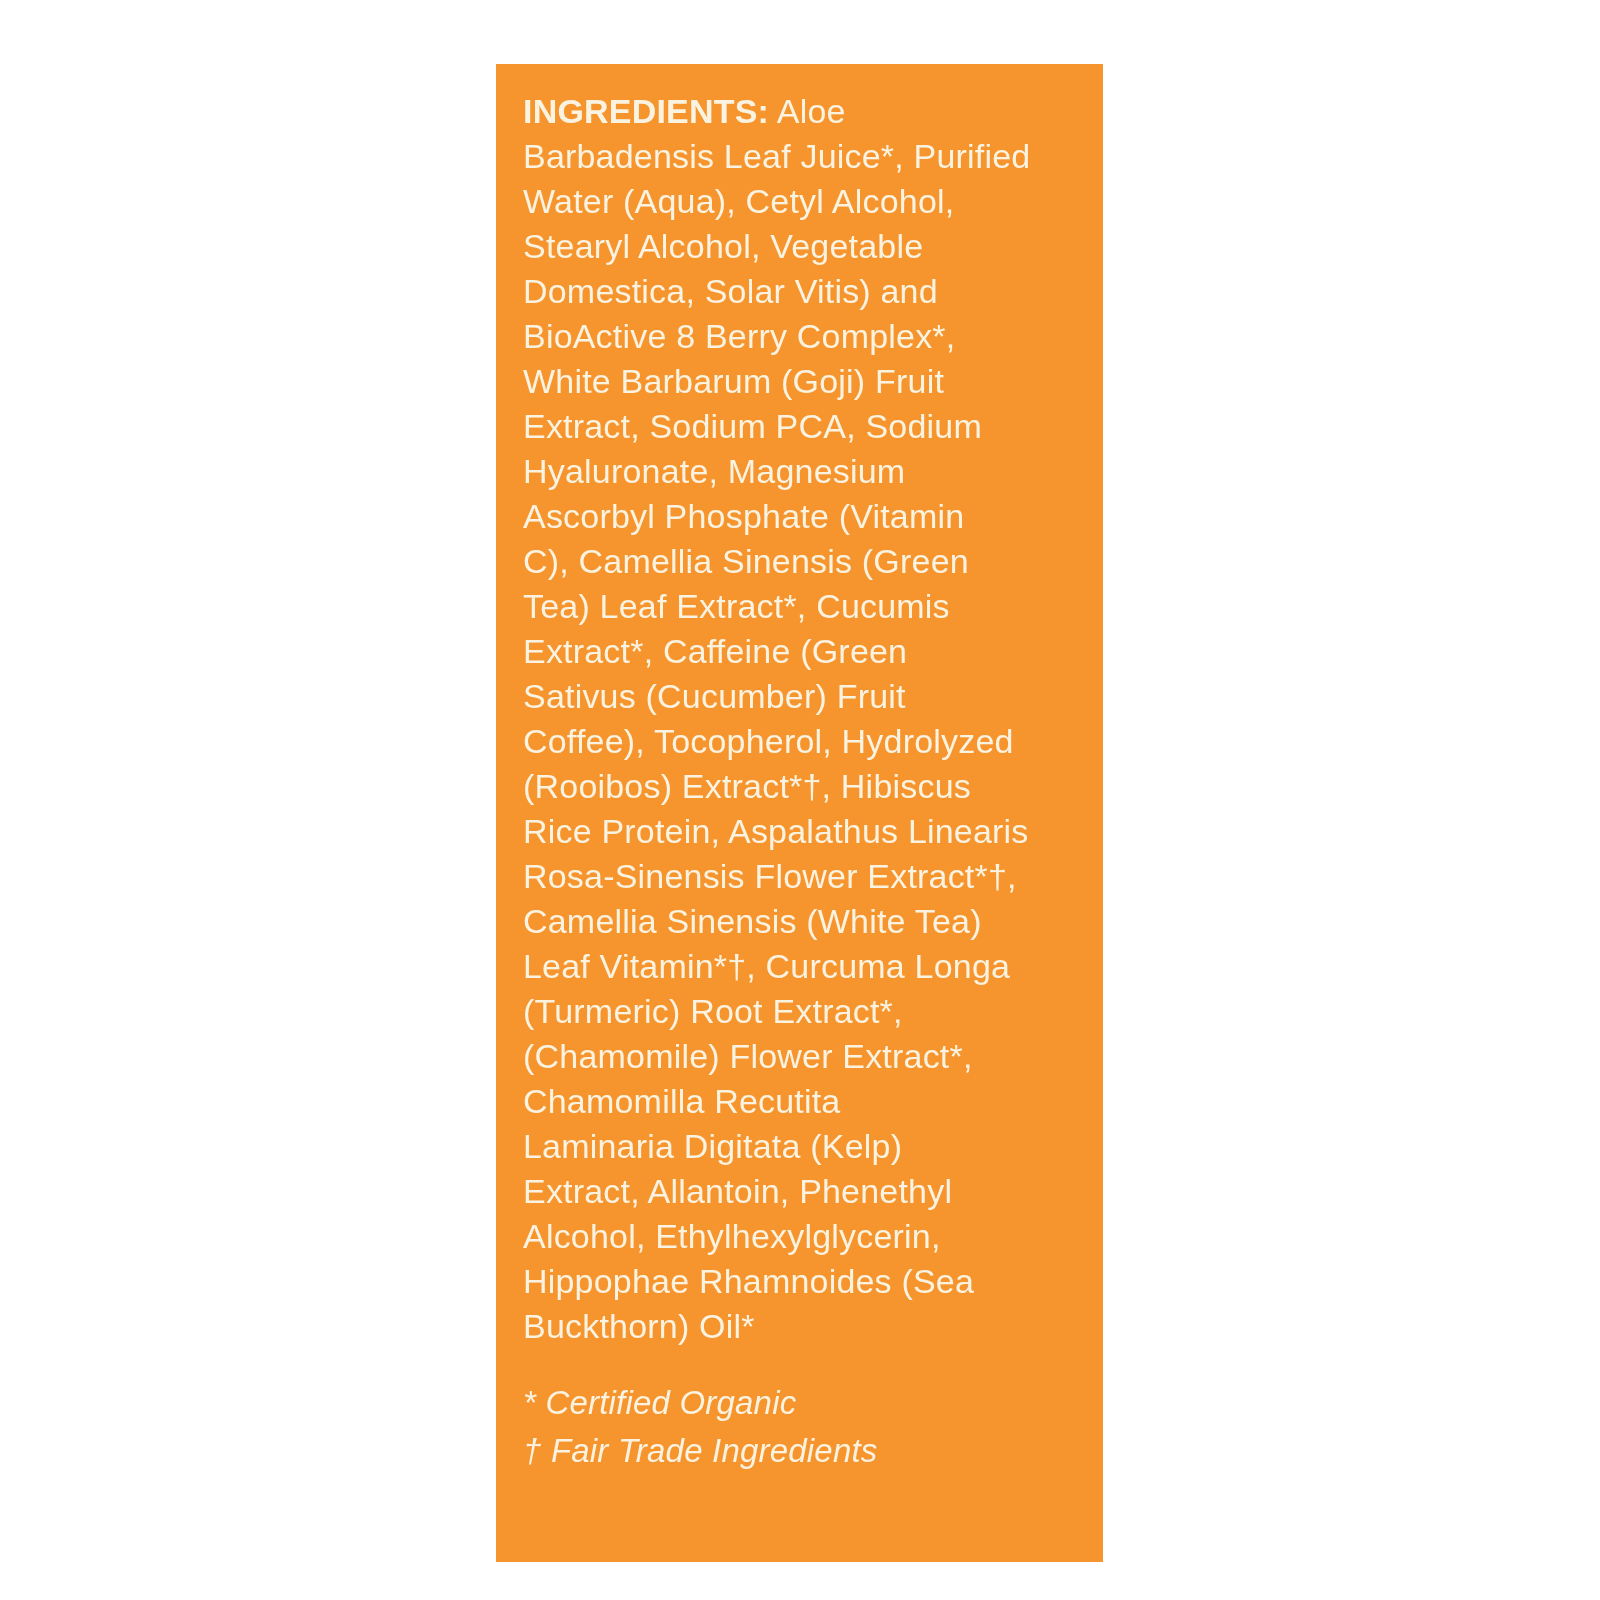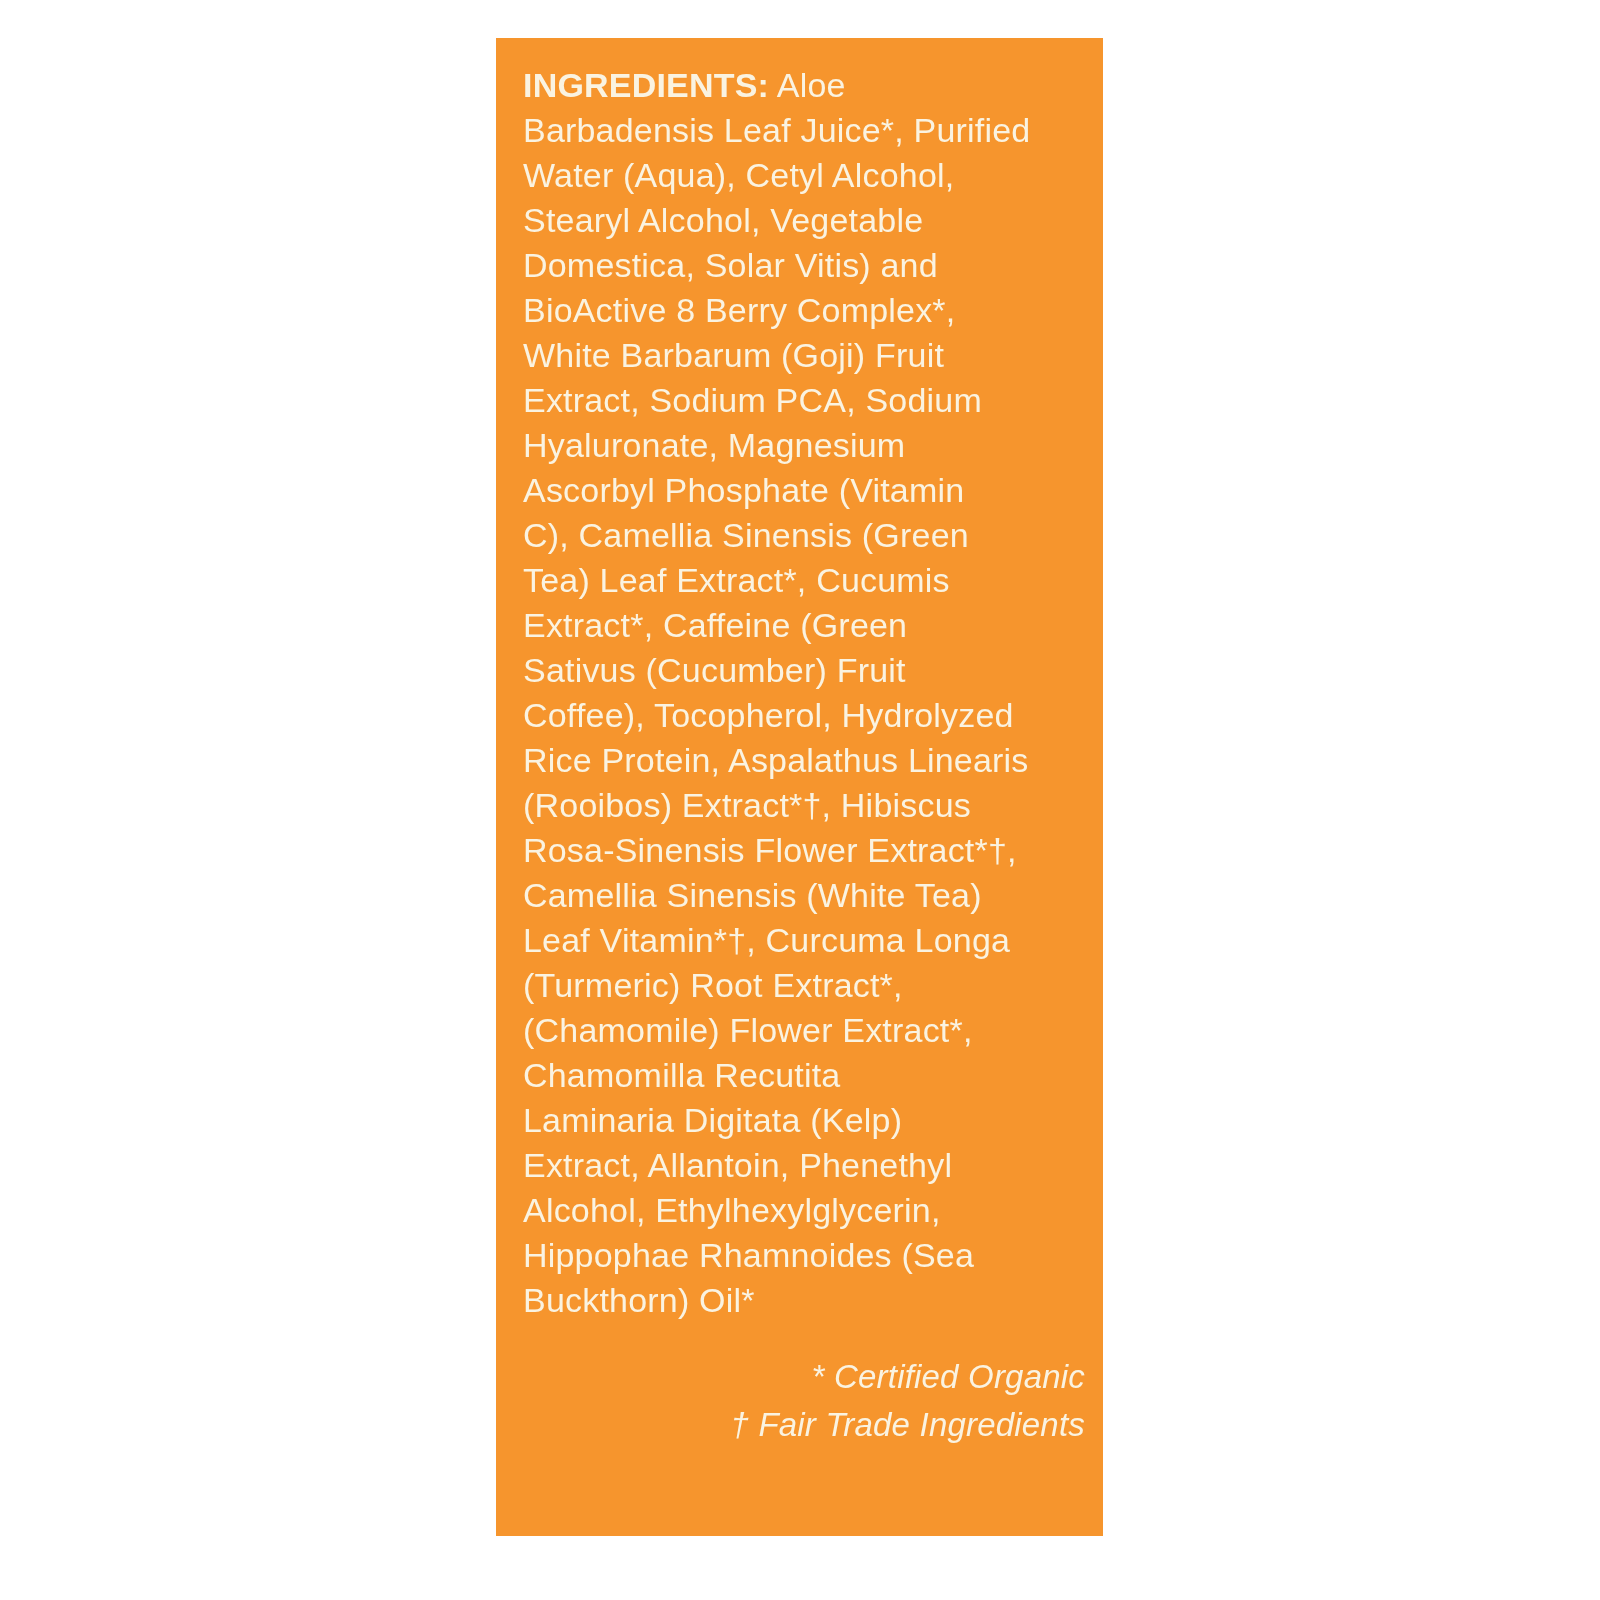--- a/index.html
+++ b/index.html
@@ -11,21 +11,21 @@
     position: relative;
     width: 1600px;
     height: 1600px;
     background: #ffffff;
     overflow: hidden;
     font-family: "Liberation Sans", sans-serif;
   }
   .panel {
     position: absolute;
     left: 496px;
-    top: 38px;
+    top: 64px;
     width: 607px;
     height: 1498px;
     background: #f6952d;
     box-sizing: border-box;
     padding: 25px 18px 0 27px;
     color: #faf3e1;
   }
   .ingredients .line,
   .first-line {
     font-size: 34px;
@@ -38,21 +38,20 @@
   }
   .footnotes {
     margin-top: 30px;
   }
   .footnotes .line {
     font-style: italic;
     font-size: 33px;
     line-height: 48px;
     white-space: nowrap;
     letter-spacing: 0.2px;
-    text-align: right;
   }
 </style>
 </head>
 <body>
 
 <div class="page">
   <div class="panel">
     <div class="ingredients">
       <div class="first-line"><strong>INGREDIENTS:</strong><span> Aloe</span></div>
       <div>
@@ -63,22 +62,22 @@
           <div class="line">BioActive 8 Berry Complex*,</div>
           <div class="line">White Barbarum (Goji) Fruit</div>
           <div class="line">Extract, Sodium PCA, Sodium</div>
           <div class="line">Hyaluronate, Magnesium</div>
           <div class="line">Ascorbyl Phosphate (Vitamin</div>
           <div class="line">C), Camellia Sinensis (Green</div>
           <div class="line">Tea) Leaf Extract*, Cucumis</div>
           <div class="line">Extract*, Caffeine (Green</div>
           <div class="line">Sativus (Cucumber) Fruit</div>
           <div class="line">Coffee), Tocopherol, Hydrolyzed</div>
+          <div class="line">(Rooibos) Extract*†, Hibiscus</div>
           <div class="line">Rice Protein, Aspalathus Linearis</div>
-          <div class="line">(Rooibos) Extract*†, Hibiscus</div>
           <div class="line">Rosa-Sinensis Flower Extract*†,</div>
           <div class="line">Camellia Sinensis (White Tea)</div>
           <div class="line">Leaf Vitamin*†, Curcuma Longa</div>
           <div class="line">(Turmeric) Root Extract*,</div>
           <div class="line">(Chamomile) Flower Extract*,</div>
           <div class="line">Chamomilla Recutita</div>
           <div class="line">Laminaria Digitata (Kelp)</div>
           <div class="line">Extract, Allantoin, Phenethyl</div>
           <div class="line">Alcohol, Ethylhexylglycerin,</div>
           <div class="line">Hippophae Rhamnoides (Sea</div>

